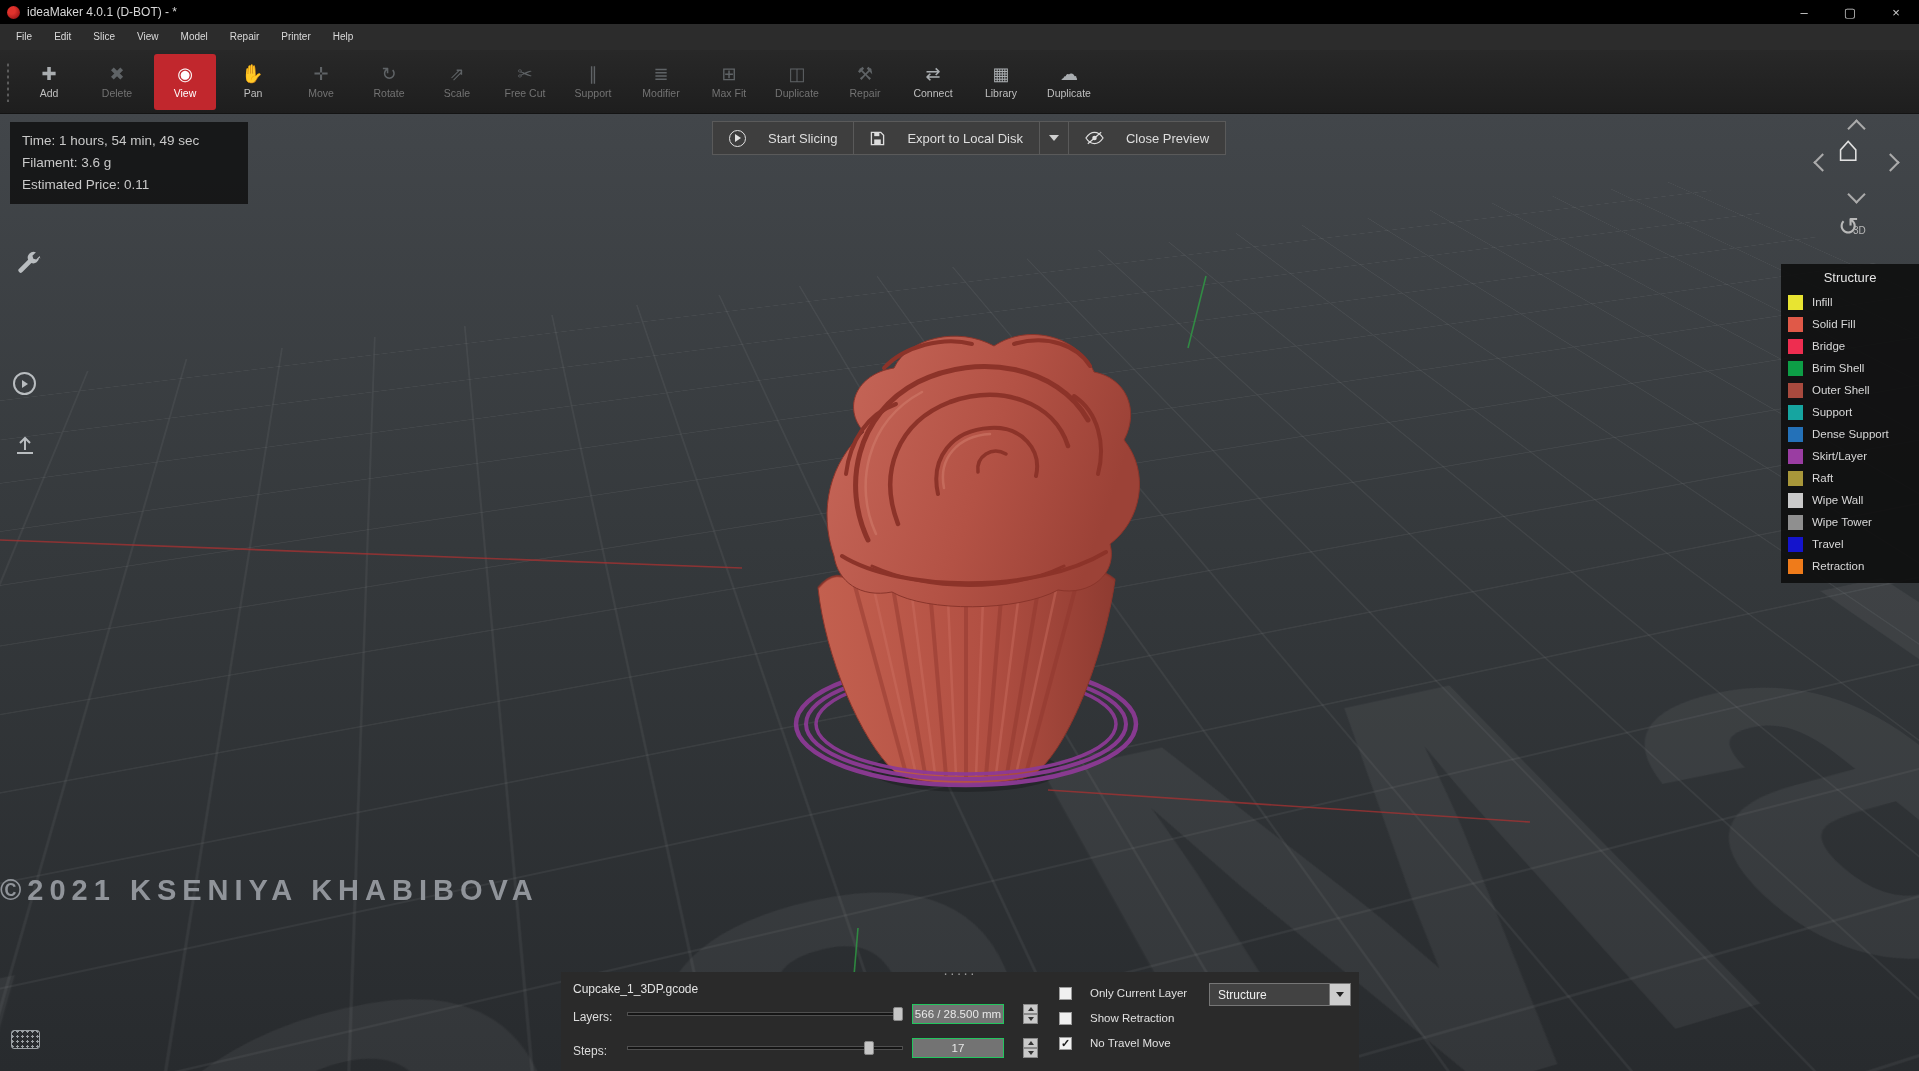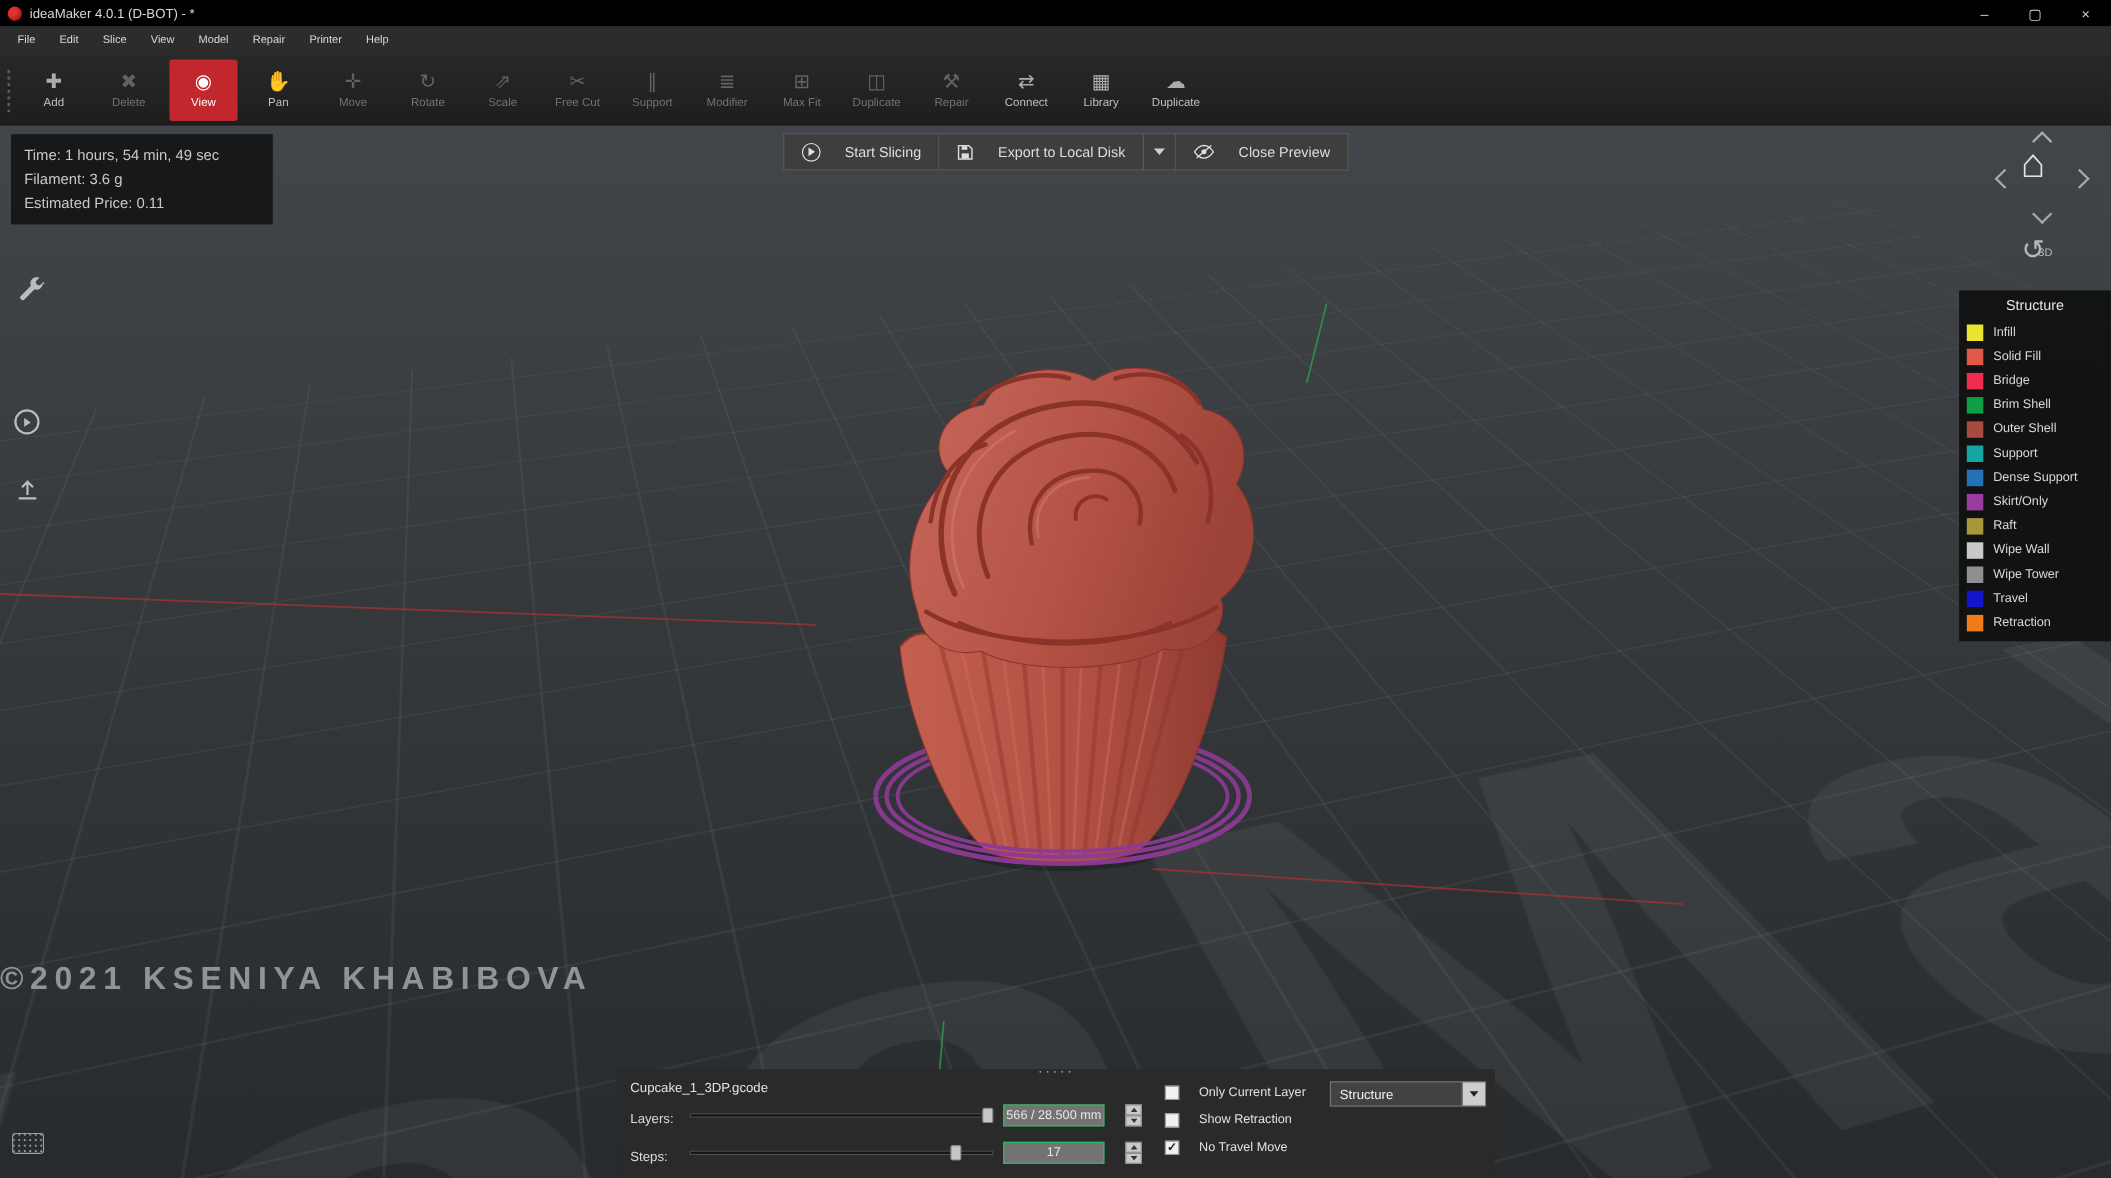--- a/index.html
+++ b/index.html
@@ -388,21 +388,21 @@
         <div class="legend-row">
           <span class="swatch" style="background: rgb(22, 165, 160);"></span>
           <span class="legend-label">Support</span>
         </div>
         <div class="legend-row">
           <span class="swatch" style="background: rgb(36, 113, 184);"></span>
           <span class="legend-label">Dense Support</span>
         </div>
         <div class="legend-row">
           <span class="swatch" style="background: rgb(154, 61, 162);"></span>
-          <span class="legend-label">Skirt/Only</span>
+          <span class="legend-label">Skirt/Layer</span>
         </div>
         <div class="legend-row">
           <span class="swatch" style="background: rgb(168, 151, 58);"></span>
           <span class="legend-label">Raft</span>
         </div>
         <div class="legend-row">
           <span class="swatch" style="background: rgb(201, 201, 201);"></span>
           <span class="legend-label">Wipe Wall</span>
         </div>
         <div class="legend-row">

